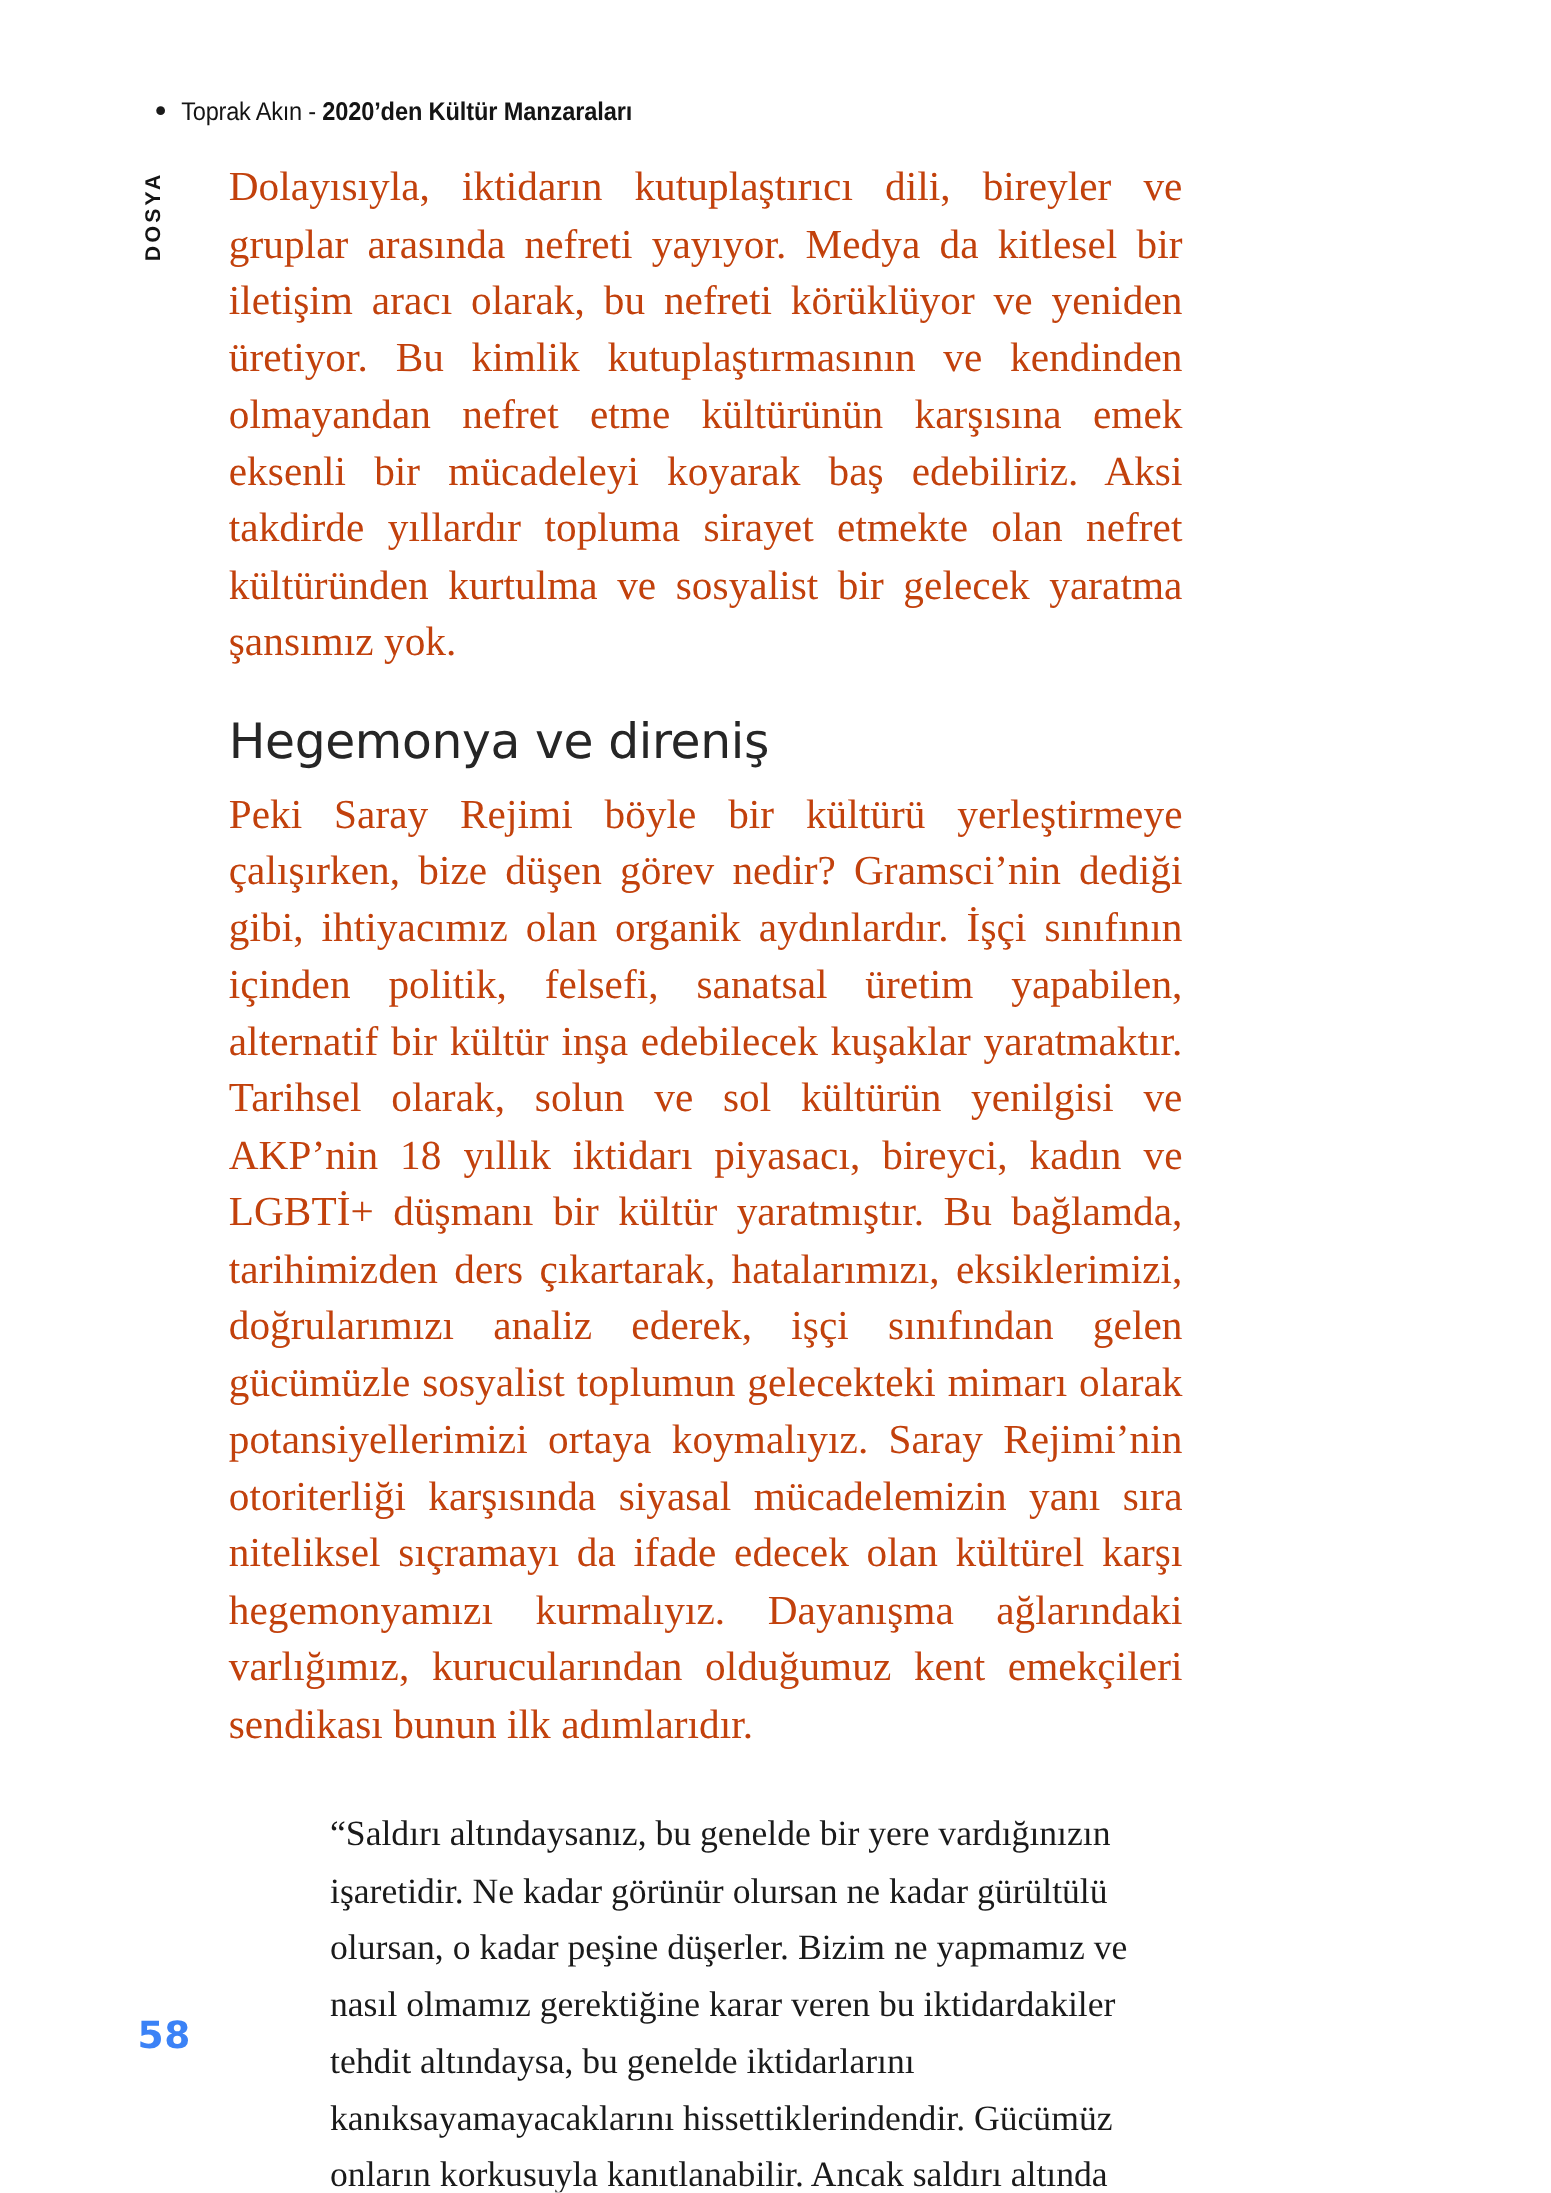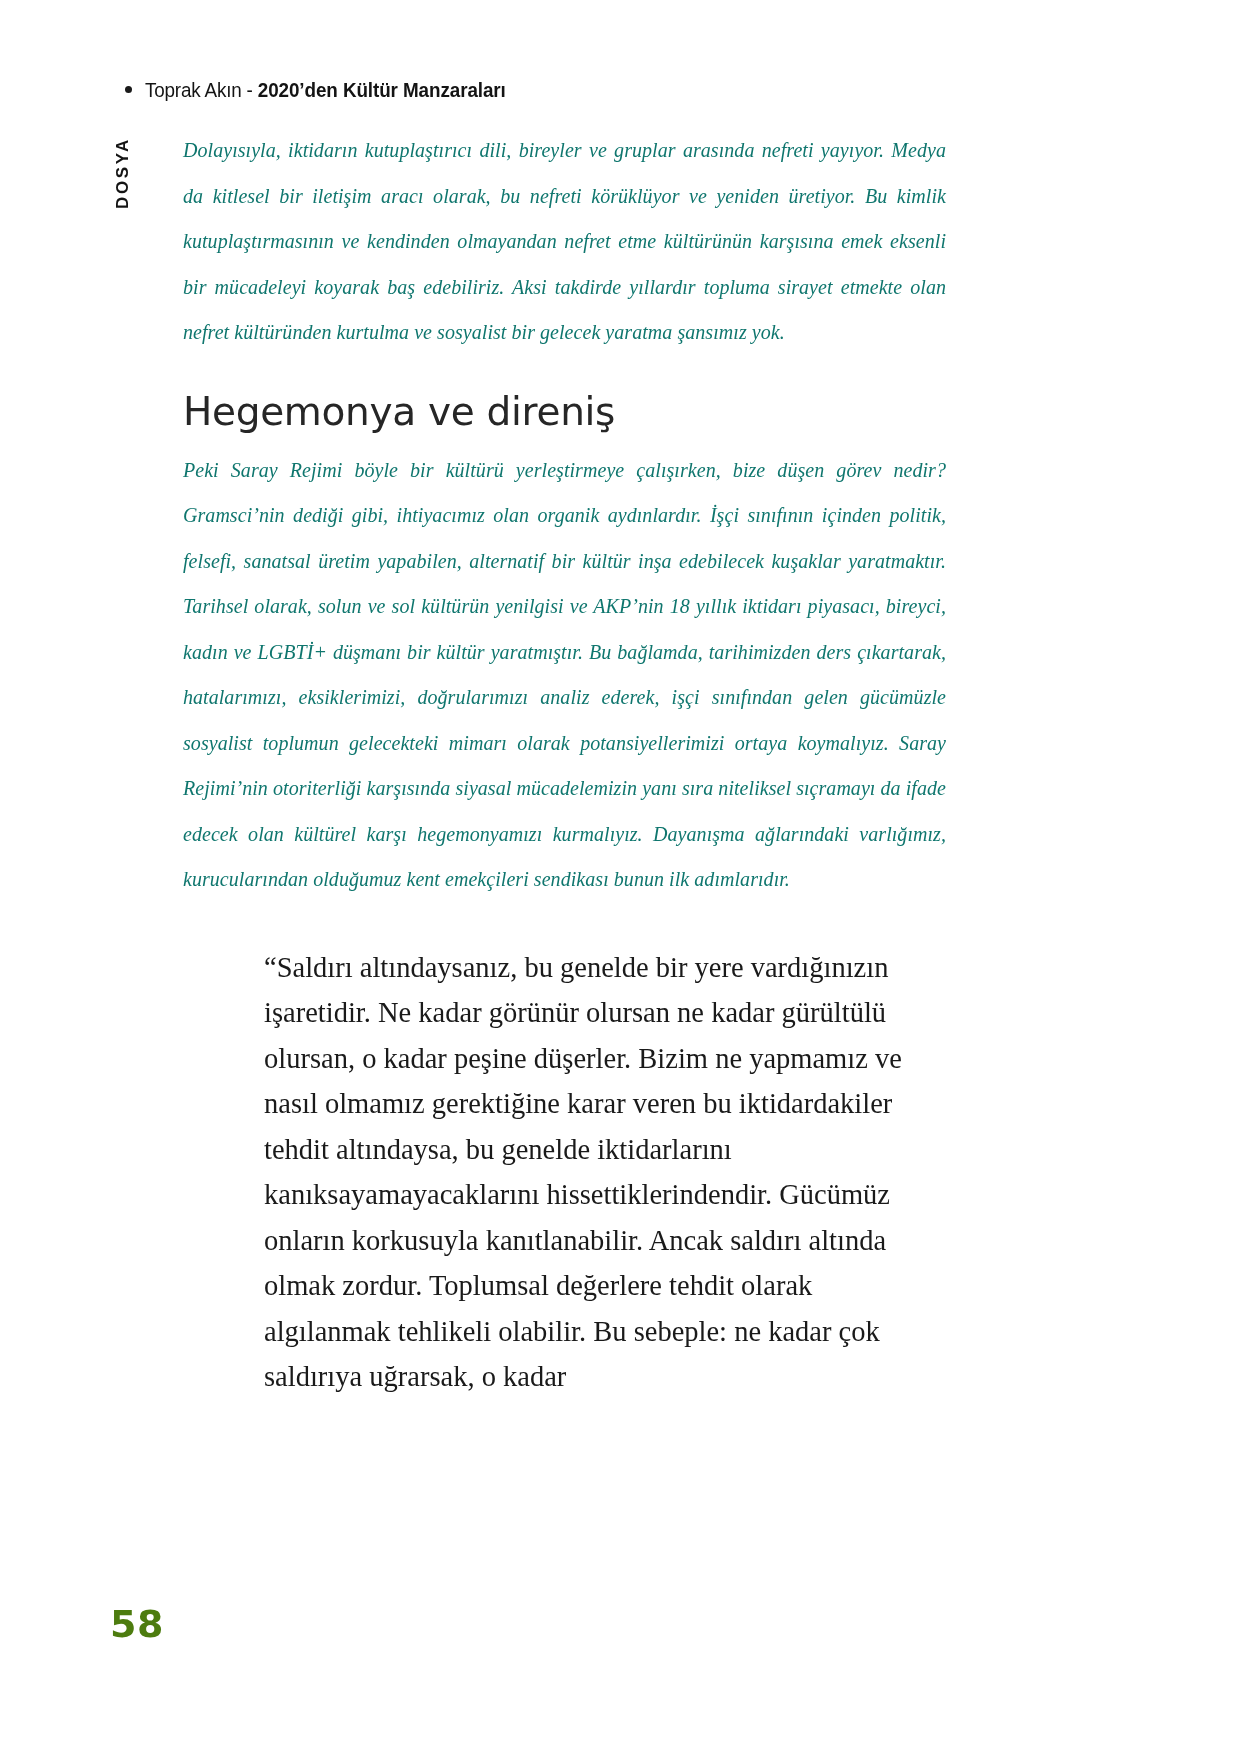--- a/index.html
+++ b/index.html
@@ -85,28 +85,27 @@
   
   .column {
     position: absolute;
     left: 183px;
     top: 128px;
     width: 763px;
   }
 
   p.body {
     margin: 0;
-    font-size: 20px;
+    font-size: 33px;
     line-height: 45.5px;
     text-align: justify;
     text-justify: inter-word;
     hyphens: none;
-    color: #0f766e;
+    color: #c2410c;
     letter-spacing: 0.05px;
-    font-style: italic;
   }
 
   .section-heading {
     margin: 36px 0 16px 0;
     font-family: "DejaVu Sans", "Liberation Sans", sans-serif;
     font-size: 39px;
     font-weight: 400;
     line-height: 40px;
     color: #262626;
     letter-spacing: -0.3px;
@@ -123,23 +122,23 @@
   blockquote.pull p {
     margin: 0;
   }
 
   
   .folio {
     position: absolute;
     left: 110px;
     bottom: 108px;
     font-family: "DejaVu Sans", "Liberation Sans", sans-serif;
-    font-size: 38px;
+    font-size: 30px;
     font-weight: 700;
-    color: #4d7c0f;
+    color: #3b82f6;
     letter-spacing: 0.5px;
   }
 </style>
 </head>
 <body>
 
 <div class="page">
 
   <div class="running-head">
     <span class="rh-bullet"></span>

